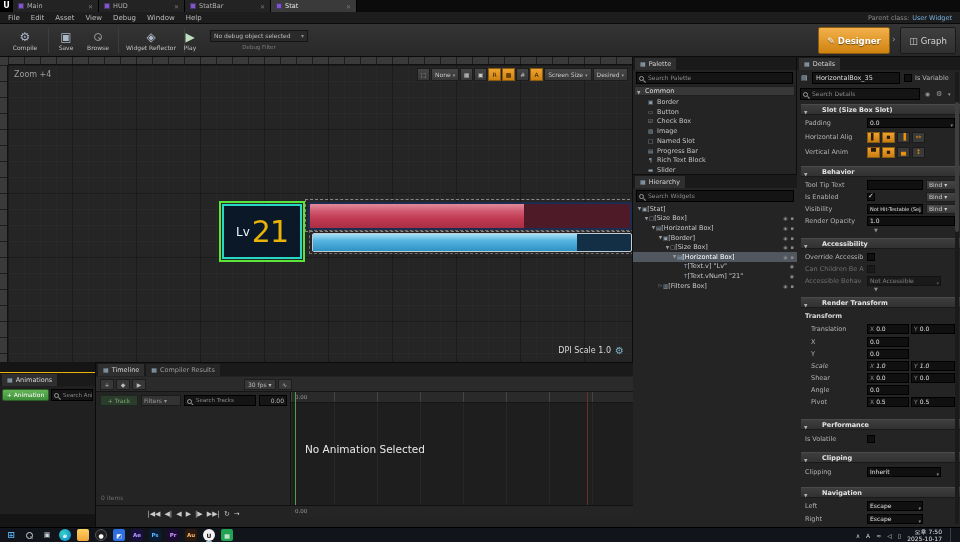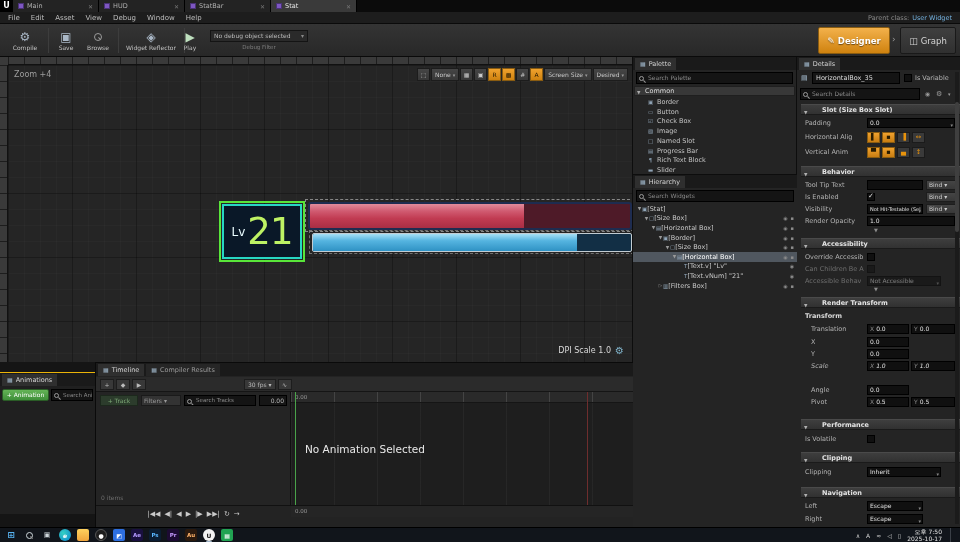--- a/index.html
+++ b/index.html
@@ -44,21 +44,21 @@
 #zoom-label{position:absolute;left:14px;top:13px;font-size:8px;color:#9e9e9e;}
 #cv-toolbar{position:absolute;top:11px;right:4px;display:flex;gap:1px;align-items:center;}
 .cvbtn{height:13px;background:linear-gradient(#454545,#383838);border:1px solid #1c1c1c;color:#c9c9c9;font-size:6px;display:flex;align-items:center;padding:0 3px;gap:2px;white-space:nowrap;}
 .cvbtn.sq{width:13px;justify-content:center;padding:0;}
 .cvbtn.on{background:linear-gradient(#f0a22e,#cf820f);color:#221600;border-color:#8a5c11;}
 .cvbtn .arr{font-size:5px;color:#999;}
 #dash-red{position:absolute;left:305px;top:142px;width:330px;height:33px;border:1px dashed rgba(255,255,255,.45);}
 #dash-blue{position:absolute;left:309px;top:173px;width:325px;height:24px;border:1px dashed rgba(255,255,255,.35);}
 #lv-box{position:absolute;left:222px;top:147px;width:80px;height:55px;background:#0a1828;border:2px solid #27d7c3;outline:2px solid #59e639;outline-offset:1px;display:flex;align-items:center;justify-content:center;gap:2px;}
 #lv-box .lv{font-size:12px;color:#eafcff;}
-#lv-box .val{font-size:37px;color:#bef264;letter-spacing:-1px;}
+#lv-box .val{font-size:30px;color:#eab308;letter-spacing:-1px;}
 #red-bar{position:absolute;left:308px;top:145px;width:324px;height:28px;background:#4e1a28;border:2px solid #1e2c50;border-radius:3px;overflow:hidden;}
 #red-fill{width:67%;height:100%;background:linear-gradient(#e28c9c 0%,#d05a70 30%,#c13b52 60%,#a82e44 100%);}
 #blue-bar{position:absolute;left:312px;top:176px;width:320px;height:19px;background:#122f45;border:1px solid #c2ccd2;border-radius:2px;overflow:hidden;}
 #blue-fill{width:83%;height:100%;background:linear-gradient(#a6e0f5 0%,#55b4e0 40%,#2f92c4 100%);}
 #dpi{position:absolute;right:8px;top:288px;font-size:8px;color:#d8d8d8;display:flex;align-items:center;gap:4px;}
 #dpi .gear{color:#7fb2c9;font-size:10px;}
 
 
 .mag{position:relative;display:inline-block;width:5px;height:5px;border:1px solid #9a9a9a;border-radius:50%;flex:none;}
 .mag::after{content:"";position:absolute;width:3px;height:1px;background:#9a9a9a;transform:rotate(45deg);left:3px;top:4px;}
@@ -587,20 +587,25 @@
     </div>
     <div class="drow" style="top:291px;">
       <span class="dlb ind">Y</span>
       <span class="dfld" style="left:70px;width:42px;">0.0</span>
     </div>
     <div class="drow" style="top:303px;font-style:italic;">
       <span class="dlb ind">Scale</span>
       <span class="dfld" style="left:70px;width:42px;"><span class="ax">X</span><span>1.0</span></span>
       <span class="dfld" style="left:114px;width:44px;"><span class="ax">Y</span><span>1.0</span></span>
     </div>
+    <div class="drow" style="top:315px;">
+      <span class="dlb ind">Shear</span>
+      <span class="dfld" style="left:70px;width:42px;"><span class="ax">X</span><span>0.0</span></span>
+      <span class="dfld" style="left:114px;width:44px;"><span class="ax">Y</span><span>0.0</span></span>
+    </div>
     <div class="drow" style="top:327px;">
       <span class="dlb ind">Angle</span>
       <span class="dfld" style="left:70px;width:42px;">0.0</span>
     </div>
     <div class="drow" style="top:339px;">
       <span class="dlb ind">Pivot</span>
       <span class="dfld" style="left:70px;width:42px;"><span class="ax">X</span><span>0.5</span></span>
       <span class="dfld" style="left:114px;width:44px;"><span class="ax">Y</span><span>0.5</span></span>
     </div>
 

